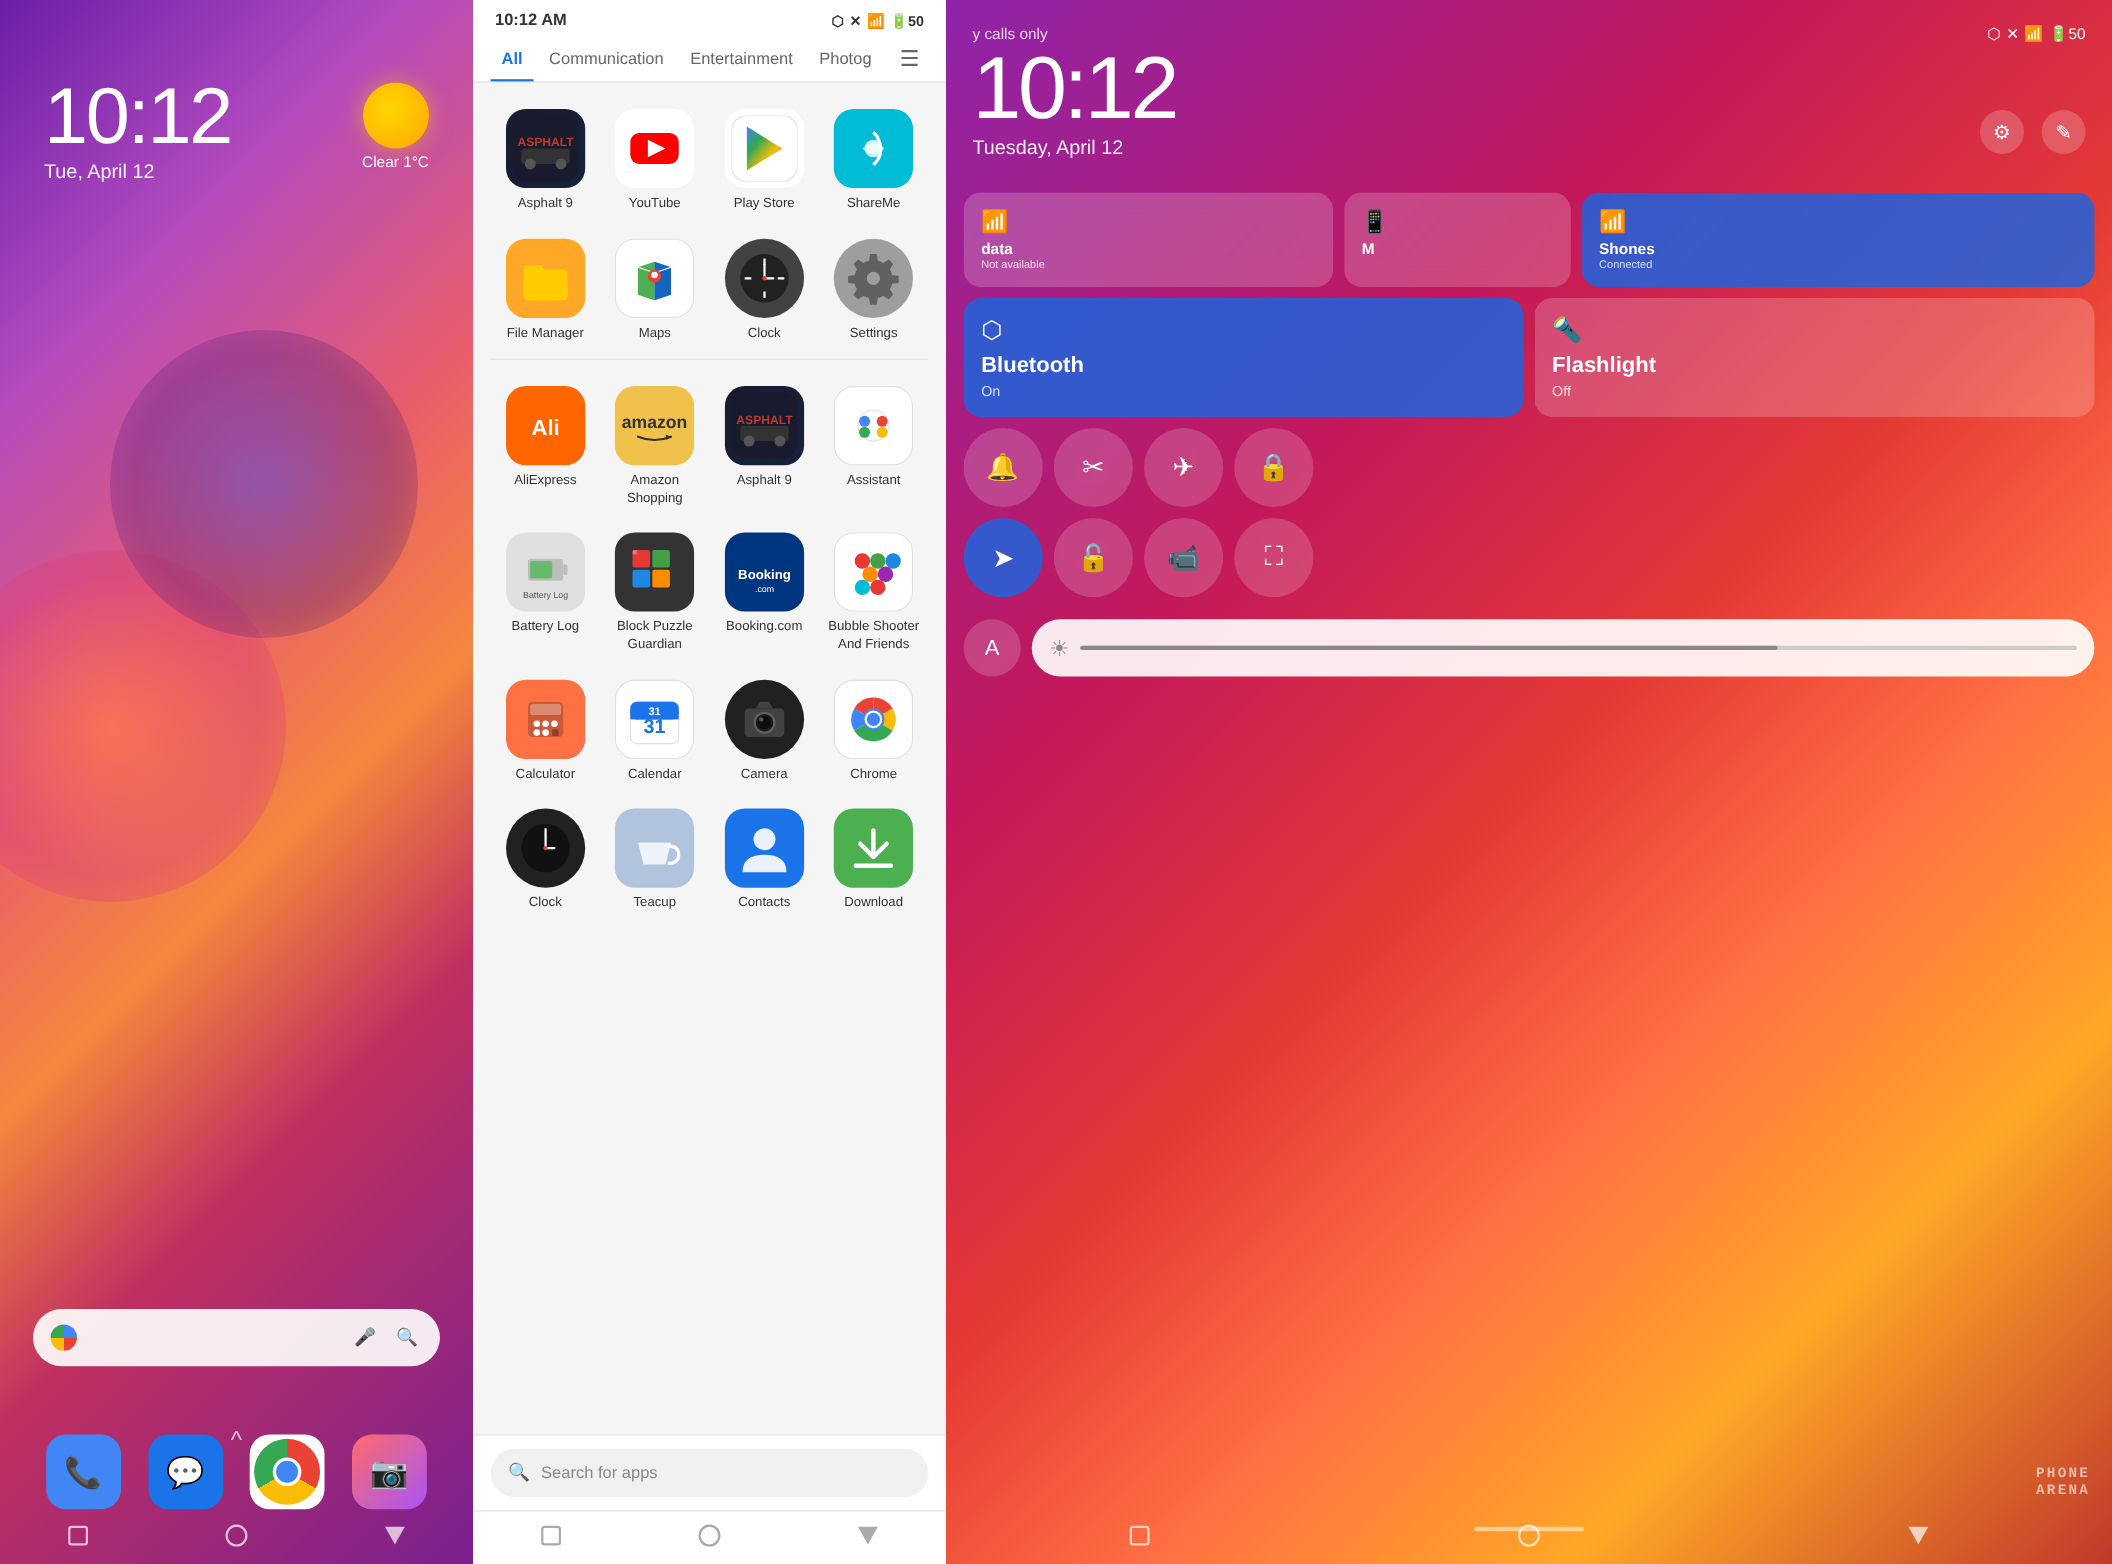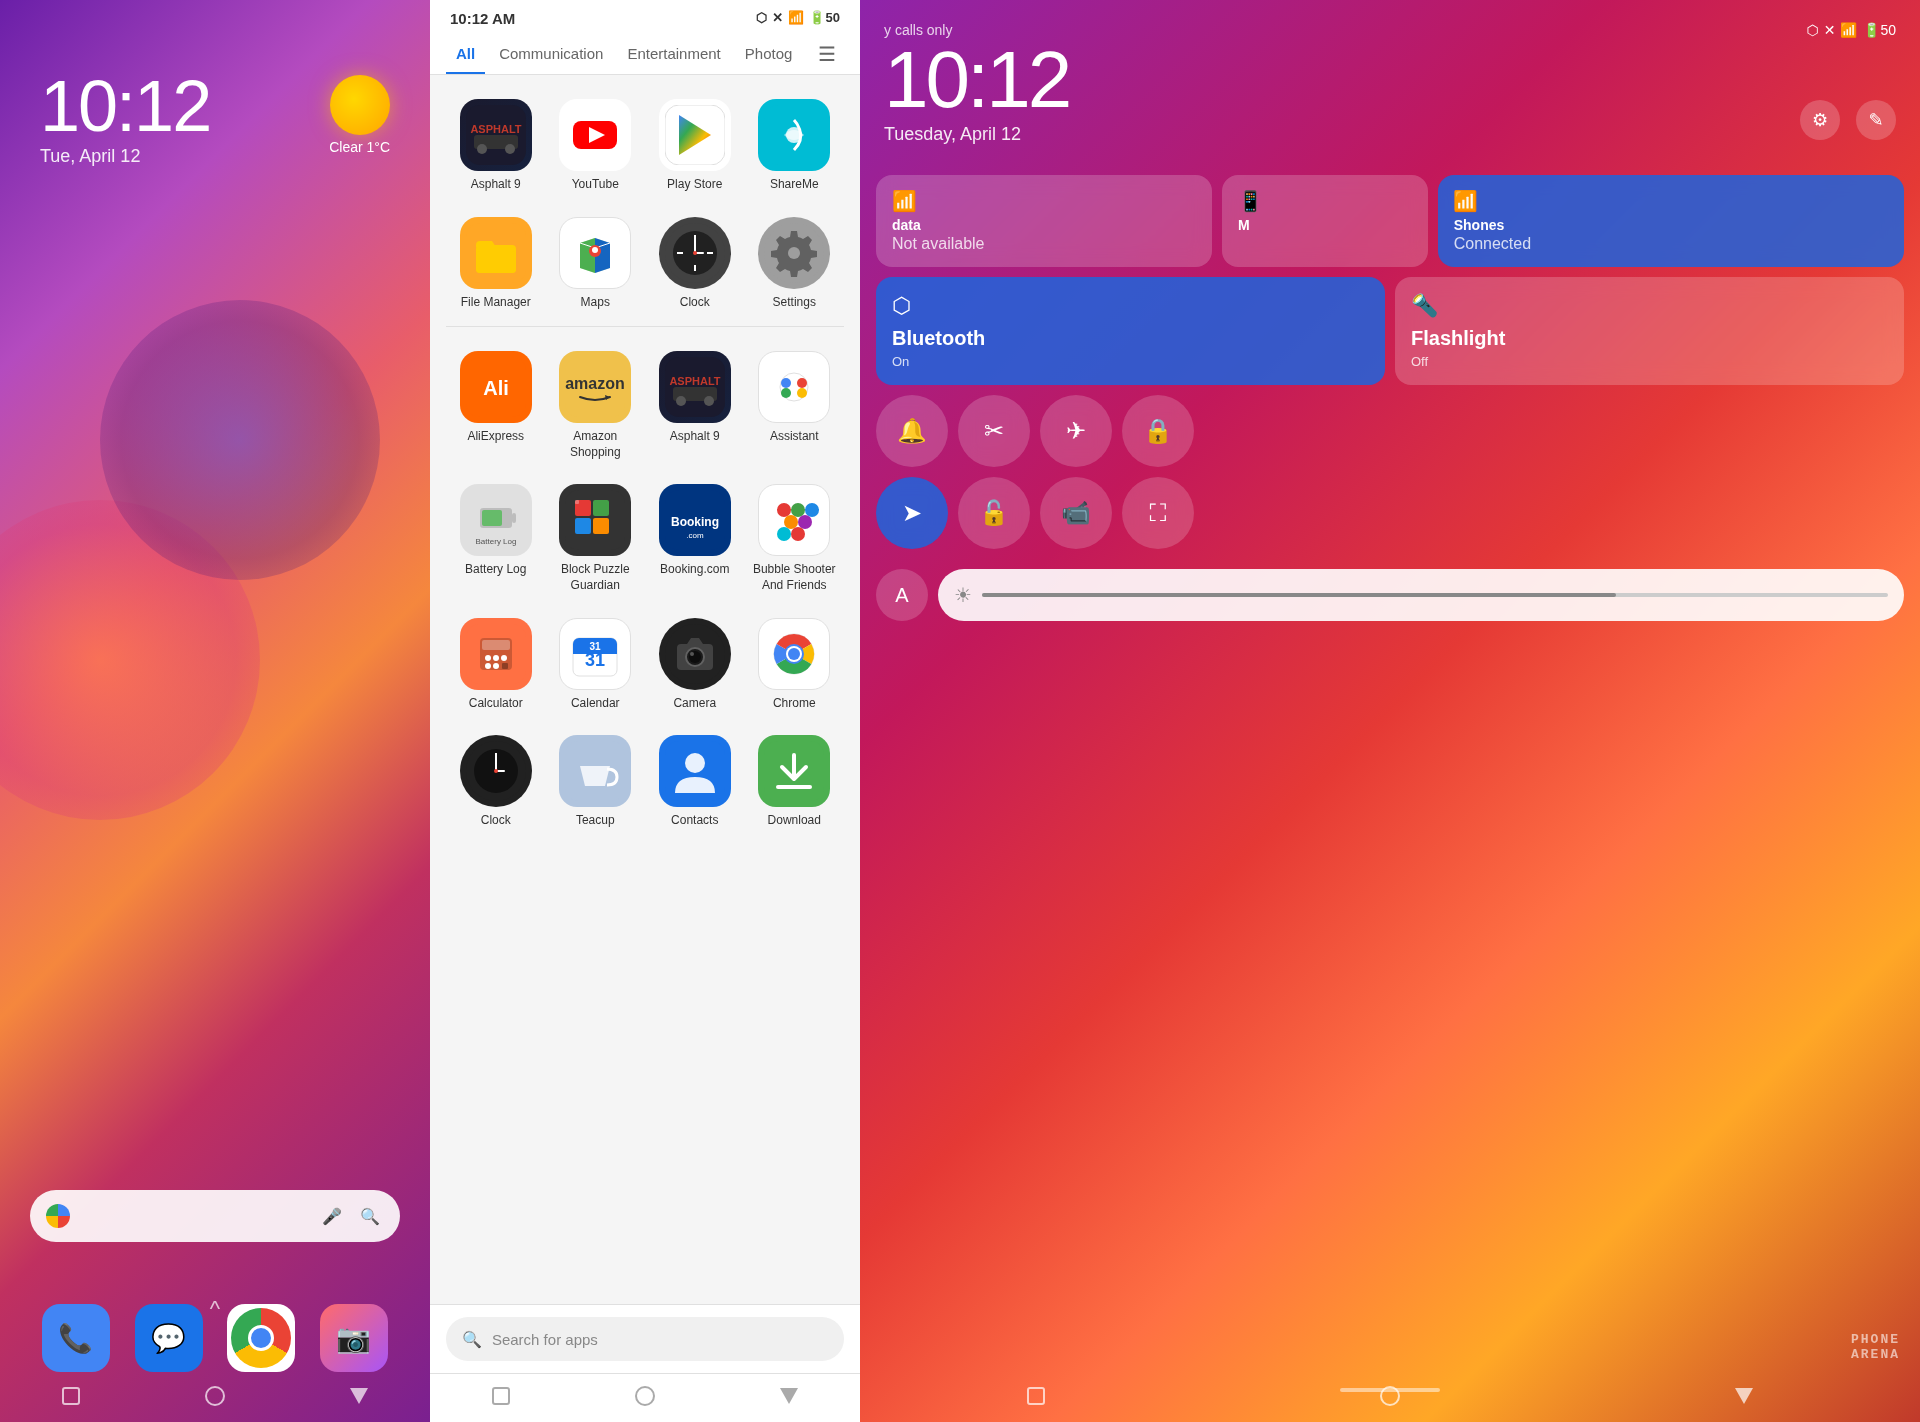--- a/index.html
+++ b/index.html
@@ -149,21 +149,21 @@
       position: relative;
       flex-shrink: 0;
       display: flex;
       flex-direction: column;
     }
     .center-status-bar {
       background: white;
       padding: 10px 20px 6px;
       display: flex;
       justify-content: space-between;
-      align-items: flex-start;
+      align-items: flex-end;
       font-size: 14px;
       font-weight: 600;
     }
     .status-time { color: #333; font-size: 15px; font-weight: 700; }
     .status-icons { display: flex; gap: 5px; align-items: center; font-size: 13px; color: #333; }
 
     .center-tabs {
       background: white;
       display: flex;
       align-items: center;
@@ -341,21 +341,21 @@
       flex: 1;
       backdrop-filter: blur(10px);
     }
     .notif-card.blue-card {
       background: rgba(30,100,220,0.85);
     }
     .notif-card-title {
       color: white; font-size: 14px; font-weight: 600;
     }
     .notif-card-sub {
-      color: rgba(255,255,255,0.8); font-size: 16px; margin-top: 2px;
+      color: rgba(255,255,255,0.8); font-size: 10px; margin-top: 2px;
     }
     .notif-card-icon {
       color: white; font-size: 20px; margin-bottom: 4px;
     }
 
     .quick-toggle-row {
       display: flex; gap: 10px;
     }
     .quick-toggle {
       flex: 1;

